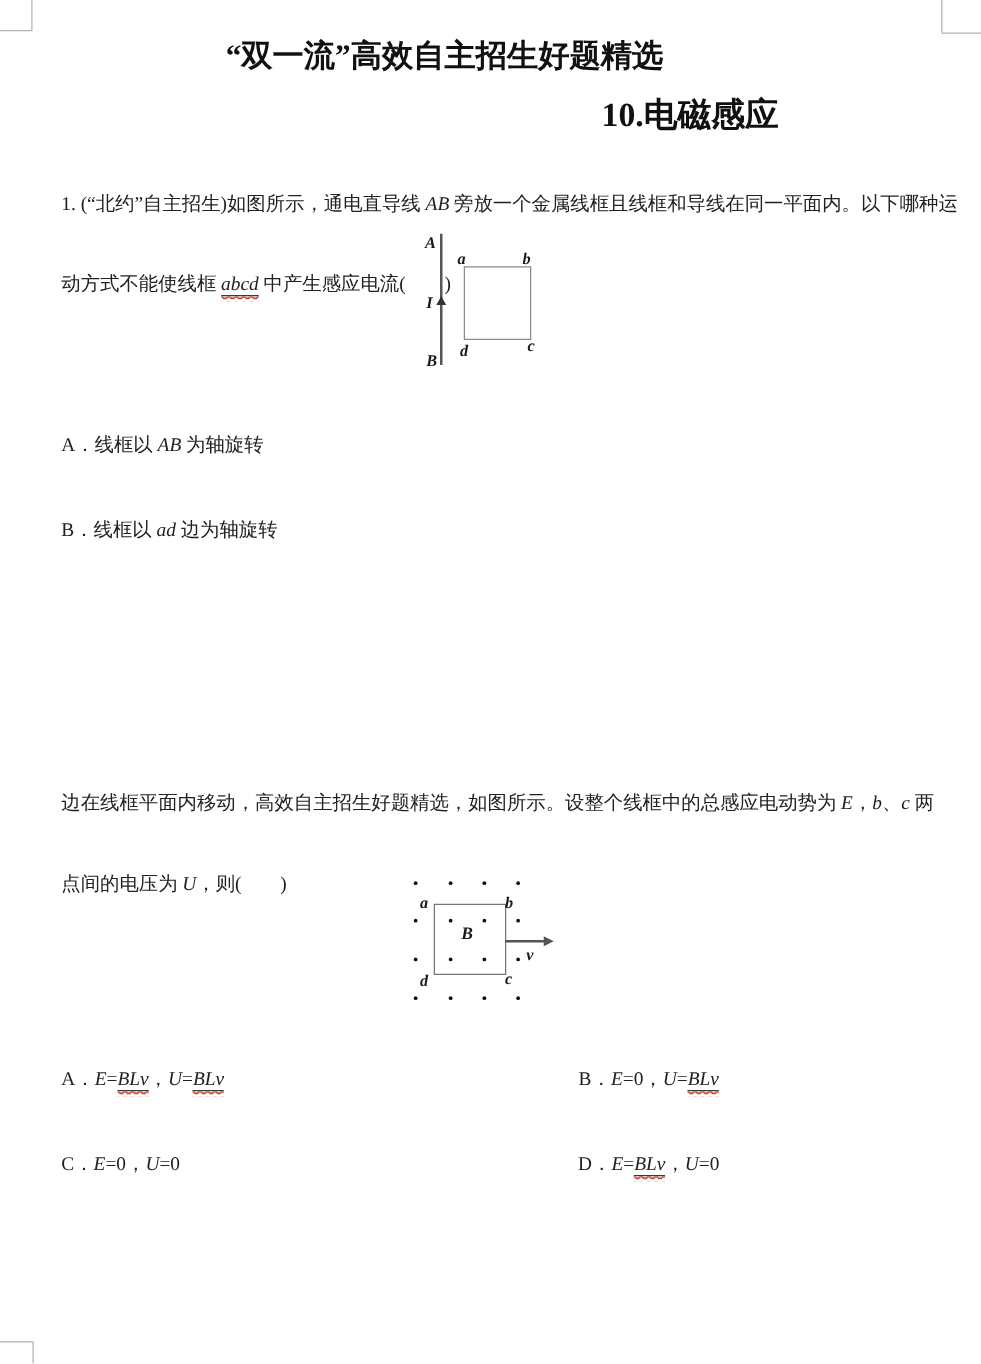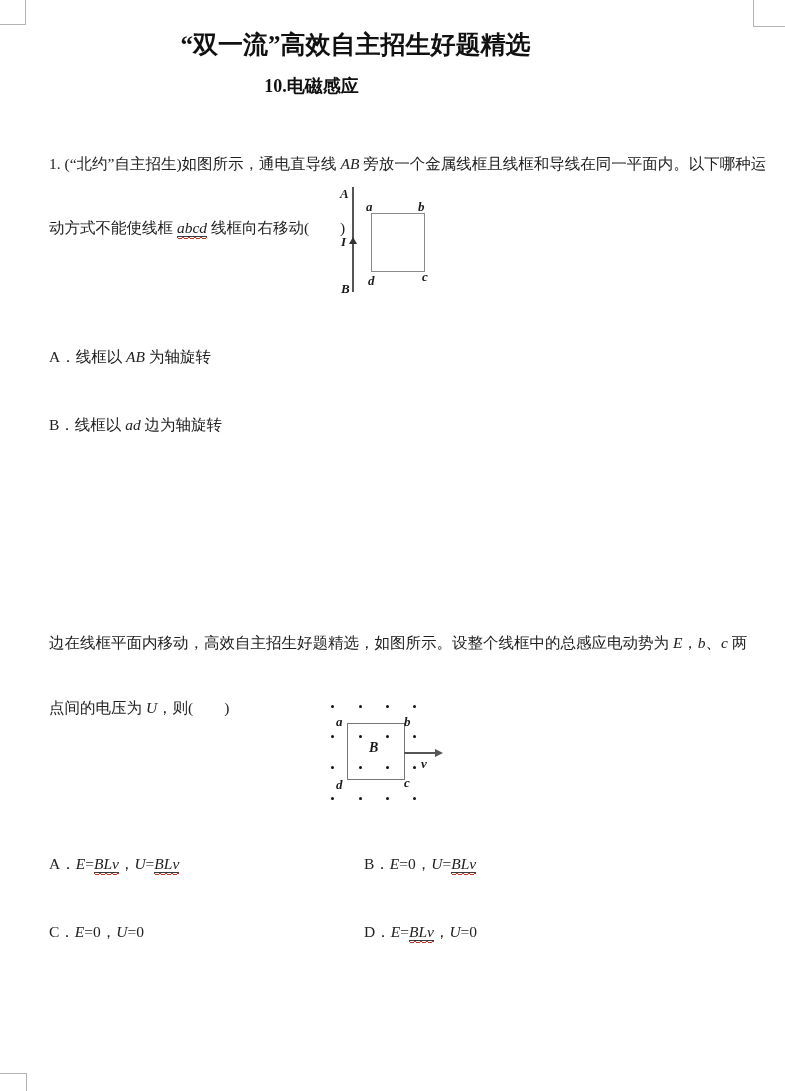--- a/index.html
+++ b/index.html
@@ -7,21 +7,21 @@
     position:relative;width:785px;height:1091px;background:#ffffff;overflow:hidden;
     font-family:"Liberation Serif","DejaVu Serif",serif;color:#222;
   }
   .abs{position:absolute;}
   .mark{background:#b4b4b4;}
   .title{
     left:0;top:28px;width:711px;text-align:center;font-size:25px;font-weight:bold;color:#111;
     white-space:pre;
   }
   .subtitle{
-    left:0;top:74px;width:623px;text-align:center;font-size:18px;font-weight:bold;color:#111;
+    left:0;top:74px;width:623px;text-align:right;font-size:27px;font-weight:bold;color:#111;
     white-space:pre;
   }
   .para{font-size:15.5px;white-space:pre;color:#212121;margin-left:24px;}
   .pline{height:28px;line-height:28px;}
   .p2line{height:29px;line-height:29px;}
   .optline{height:32px;line-height:32px;}
   .i{font-style:italic;}
   .iu{
     font-style:italic;position:relative;border-bottom:1px solid #3a3a3a;
   }
@@ -55,21 +55,21 @@
   <div class="abs mark" style="left:753px;top:0;width:1px;height:26px;"></div>
   <div class="abs mark" style="left:753px;top:26px;width:32px;height:1px;"></div>
   <div class="abs mark" style="left:0;top:1073px;width:26px;height:1px;"></div>
   <div class="abs mark" style="left:26px;top:1073px;width:1px;height:18px;"></div>
 
   <div class="abs title">“双一流”高效自主招生好题精选</div>
   <div class="abs subtitle">10.电磁感应</div>
 
   <div class="abs para" style="left:25px;top:114px;width:755px;">
     <div class="pline"><span>1. (“北约”自主招生)如图所示，通电直导线 </span><span class="i">AB</span><span> 旁放一个金属线框且线框和导线在同一平面内。以下哪种运</span></div>
-    <div class="pline"><span>动方式不能使线框 </span><span class="iu">abcd</span><span> 线框向右移动(　　)</span></div>
+    <div class="pline"><span>动方式不能使线框 </span><span class="iu">abcd</span><span> 中产生感应电流(　　)</span></div>
   </div>
 
   <div class="fig" style="left:336px;top:186px;width:120px;height:115px;">
     <span class="figlabel" style="left:4px;top:1px;">A</span>
     <span class="figlabel" style="left:5px;top:96px;">B</span>
     <div class="wire" style="left:16px;top:1px;width:1.5px;height:105px;"></div>
     <span class="figlabel" style="left:5px;top:49px;">I</span>
     <div class="arrow-up" style="left:13px;top:51px;"></div>
     <div class="sq1" style="left:35px;top:27px;width:52px;height:57px;"></div>
     <span class="figlabel" style="left:30px;top:14px;">a</span>
@@ -115,18 +115,18 @@
     <span class="figlabel" style="left:11px;top:15px;">a</span>
     <span class="figlabel" style="left:79px;top:15px;">b</span>
     <span class="figlabel" style="left:79px;top:76px;">c</span>
     <span class="figlabel" style="left:11px;top:78px;">d</span>
   </div>
 
   <div class="abs para" style="left:25px;top:812px;width:310px;">
     <div class="optline"><span>A．</span><span class="i">E</span><span>=</span><span class="iu">BLv</span><span>，</span><span class="i">U</span><span>=</span><span class="iu">BLv</span></div>
     <div class="optline"><span>C．</span><span class="i">E</span><span>=0，</span><span class="i">U</span><span>=0</span></div>
   </div>
-  <div class="abs para" style="left:340px;top:812px;width:310px;">
+  <div class="abs para" style="left:340px;top:812px;width:310px;text-align:center;">
     <div class="optline"><span>B．</span><span class="i">E</span><span>=0，</span><span class="i">U</span><span>=</span><span class="iu">BLv</span></div>
     <div class="optline"><span>D．</span><span class="i">E</span><span>=</span><span class="iu">BLv</span><span>，</span><span class="i">U</span><span>=0</span></div>
   </div>
 
 </div>
 
 </body></html>

